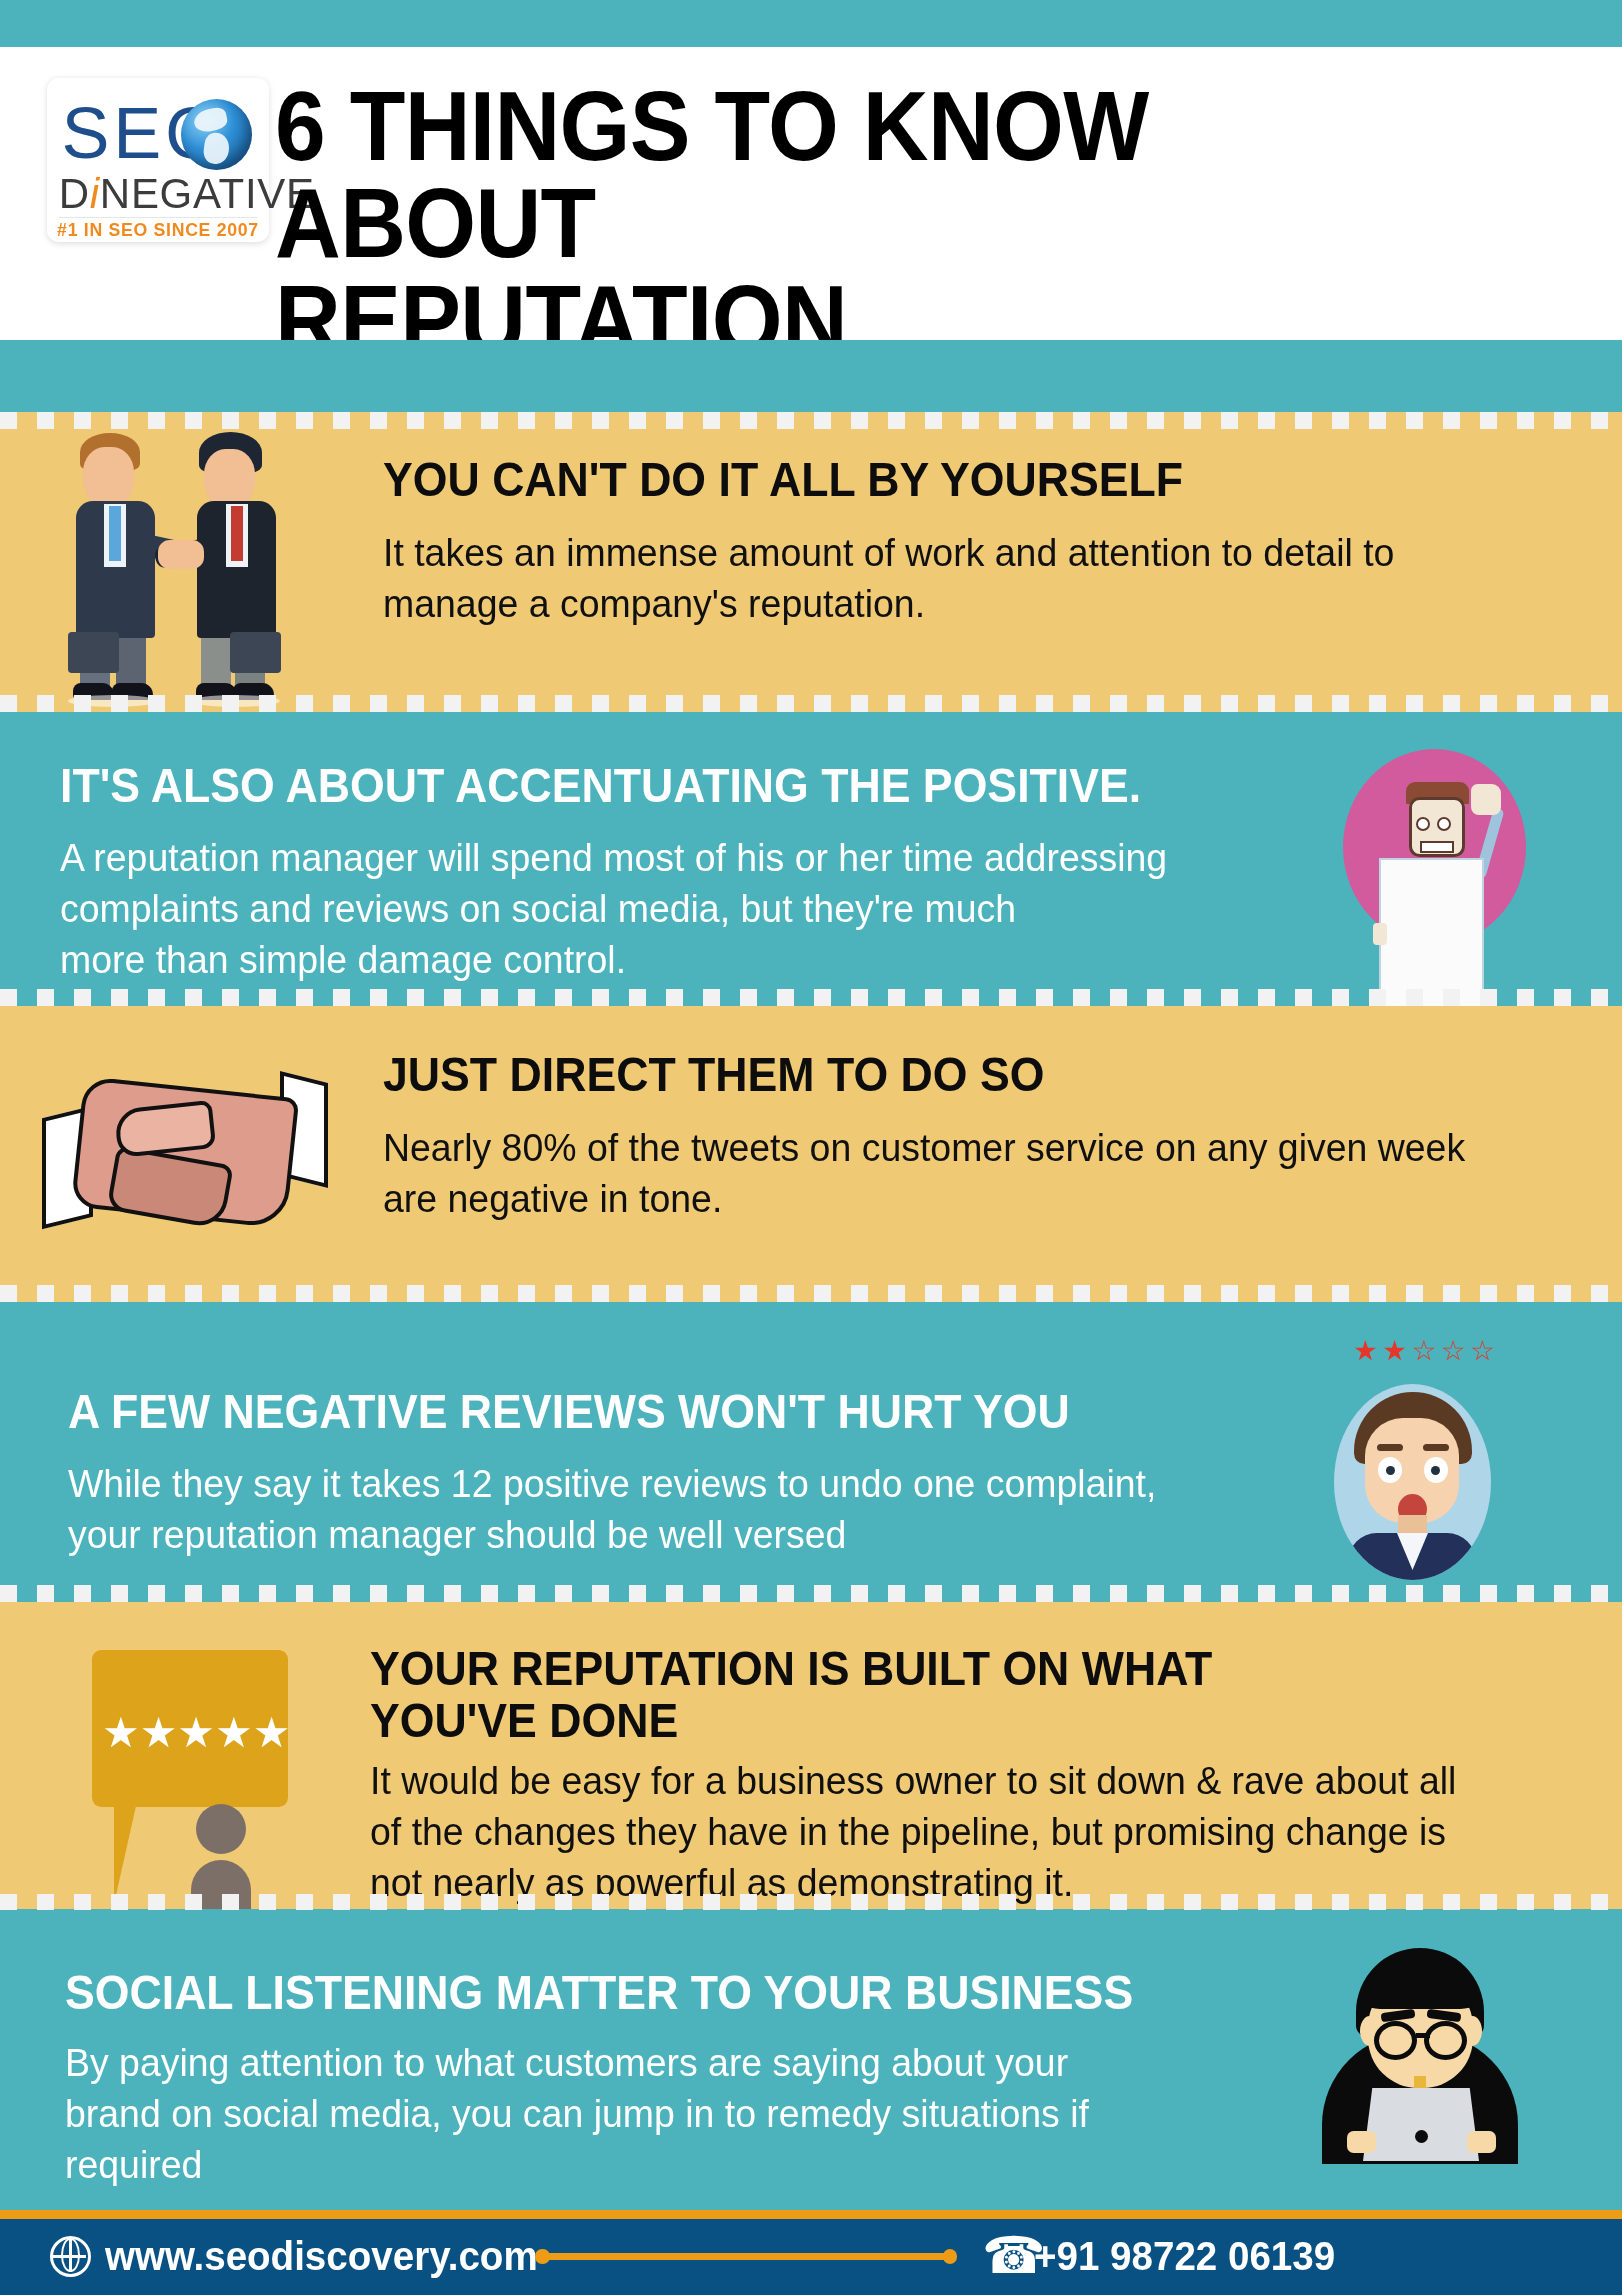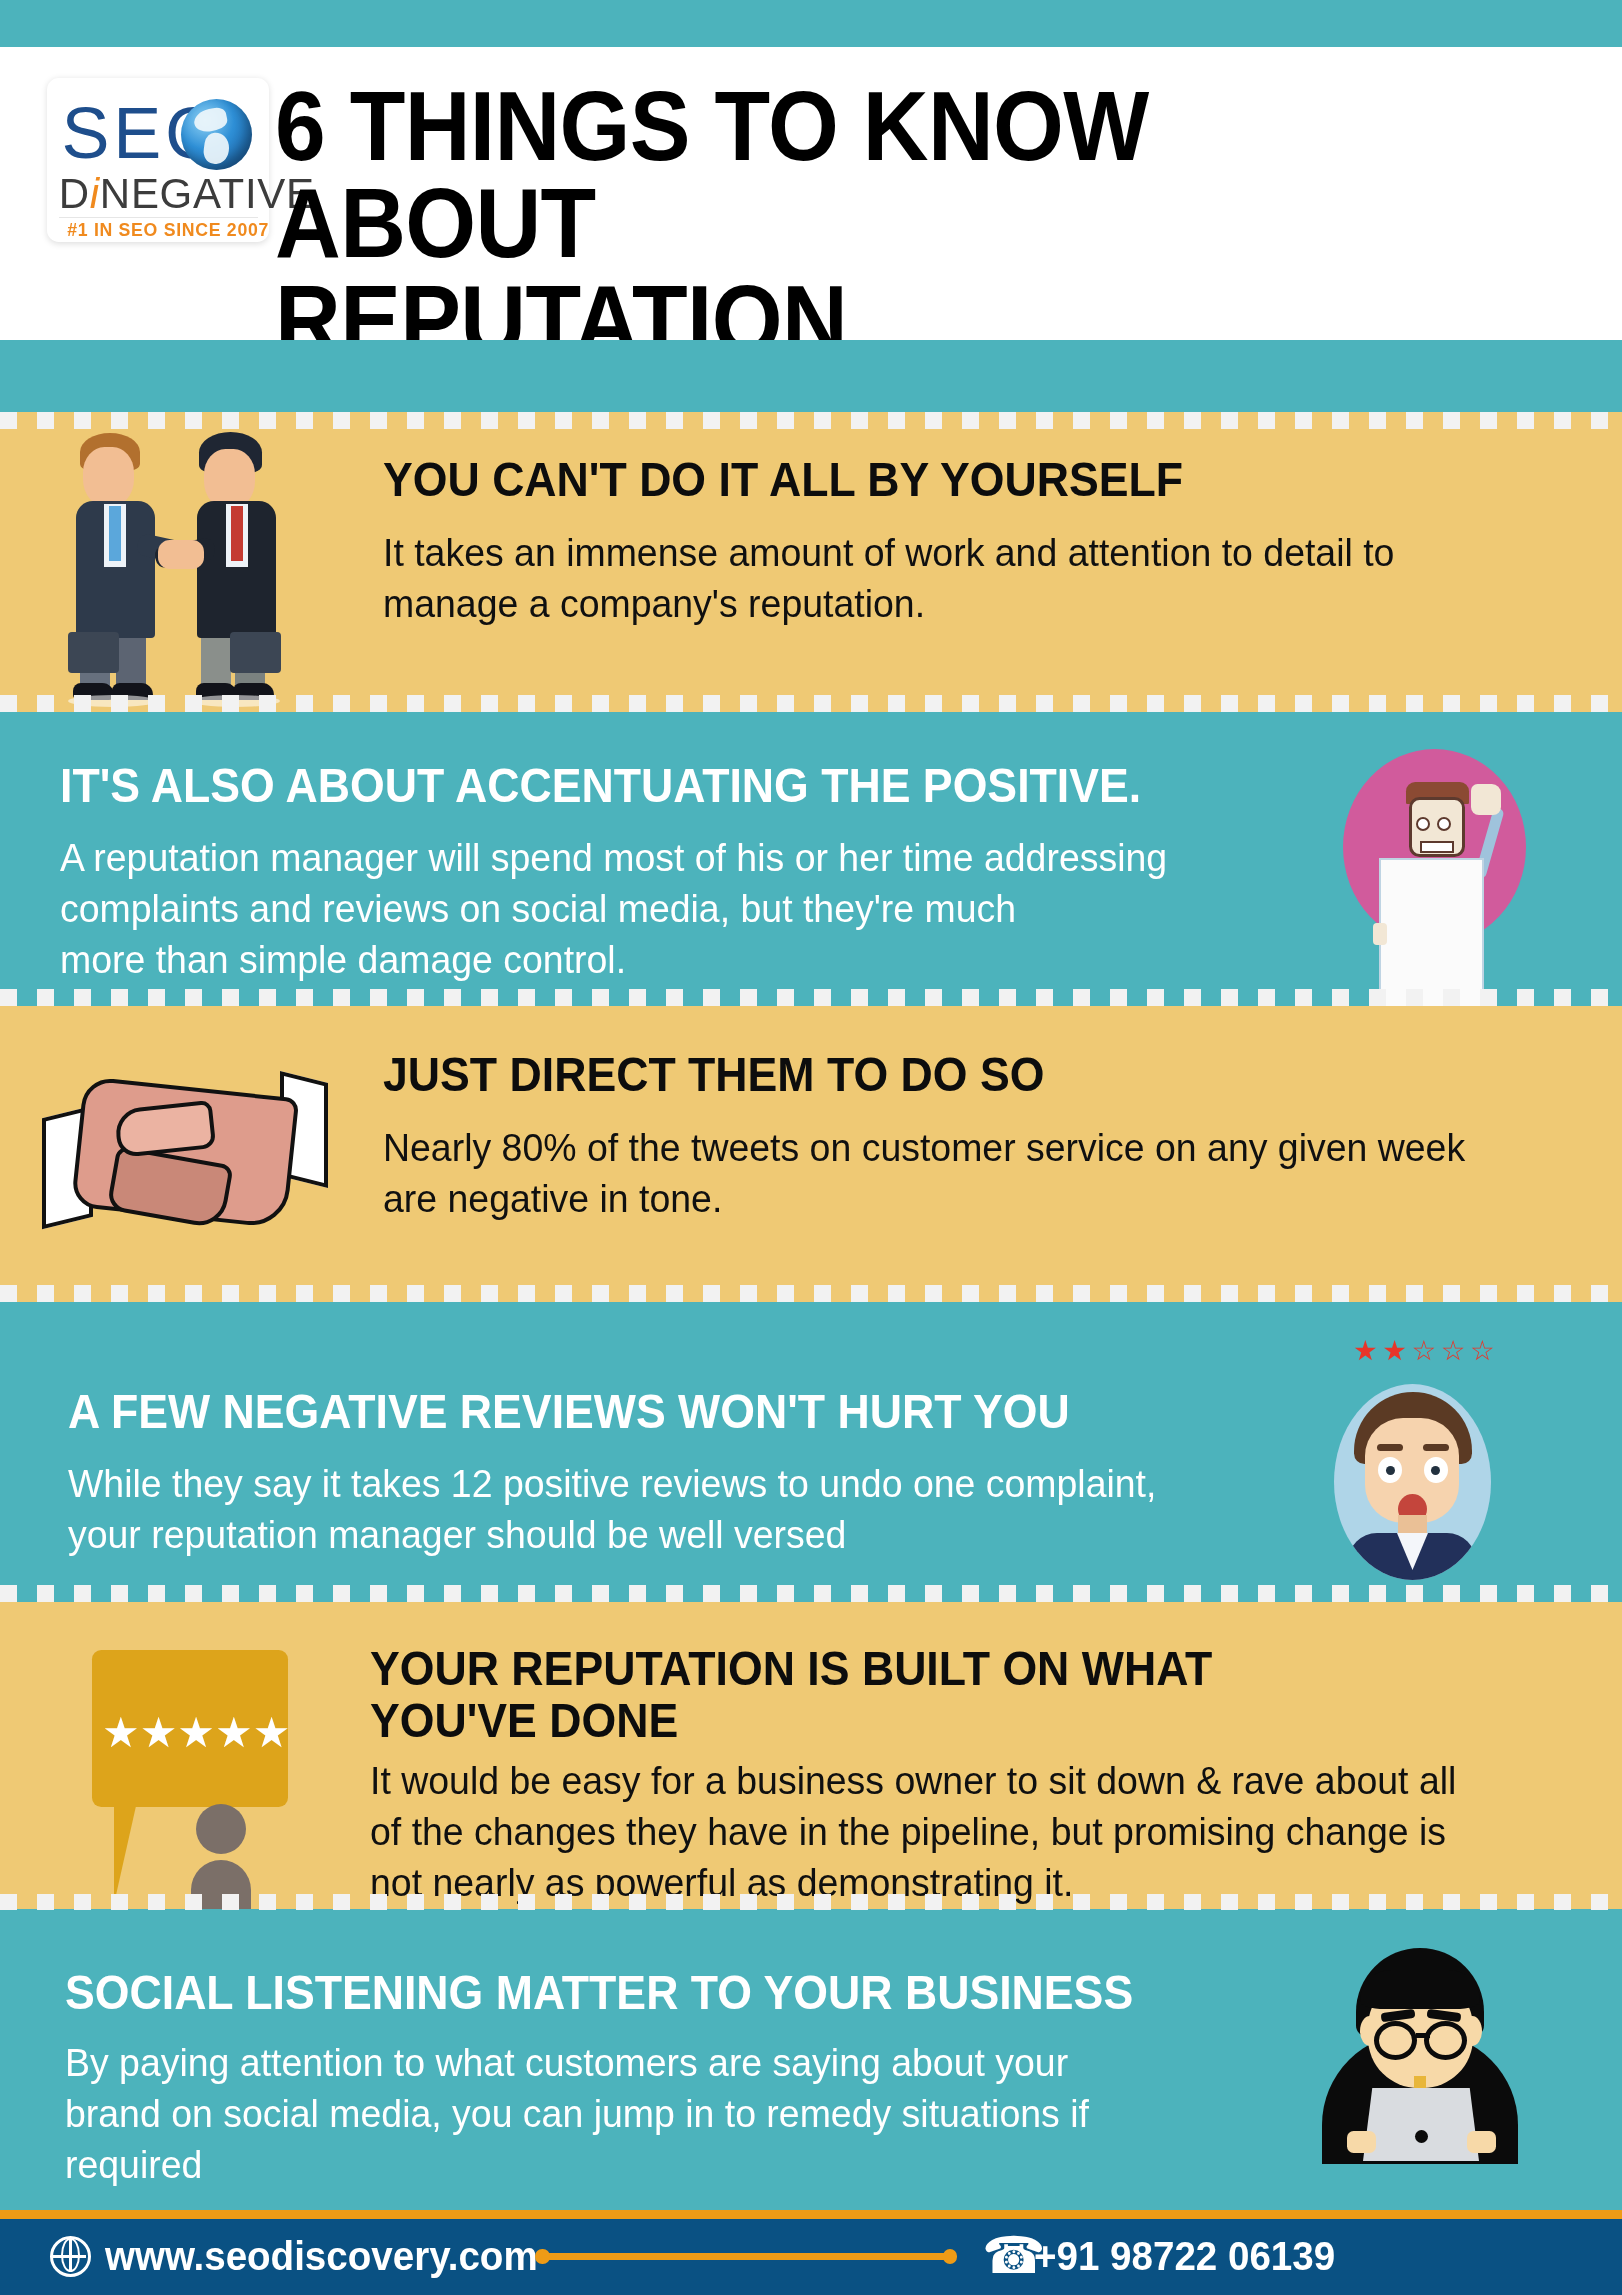--- a/index.html
+++ b/index.html
@@ -29,21 +29,21 @@
         box-shadow:inset -5.2px -6.5px 10.5px rgba(0,0,0,.28);}
   .globe:before{content:"";position:absolute;left:13px;top:10.5px;width:33px;height:22px;
         background:#eef6fb;border-radius:60% 40% 45% 55%;transform:rotate(-12deg);opacity:.92;}
   .globe:after{content:"";position:absolute;left:23.6px;top:34px;width:25px;height:31px;
         background:#eef6fb;border-radius:40% 55% 50% 45%;transform:rotate(8deg);opacity:.92;}
   .logo-disc{position:absolute;left:11.8px;top:94px;width:200px;
         font-size:42px;line-height:43px;letter-spacing:0.7px;color:#3c3c3c;
         font-family:"Liberation Sans", sans-serif;white-space:nowrap;}
   .logo-disc .i{color:#F08A1E;font-style:italic;}
   .logo-rule{position:absolute;left:11.8px;top:139px;width:199px;height:1.3px;background:#e6e6e6;}
-  .logo-tag{position:absolute;left:0;top:143px;width:222px;text-align:right;
+  .logo-tag{position:absolute;left:0;top:143px;width:222px;text-align:center;
         font-size:17.7px;line-height:19.6px;font-weight:bold;letter-spacing:0.7px;color:#F08A1E;}
 
   .title{position:absolute;left:275px;top:30px;width:1296px;
         font-size:99px;line-height:97px;font-weight:bold;color:#000;
         letter-spacing:-0.7px;
         transform:scaleX(.92);transform-origin:left top;}
 
   
   .band{position:absolute;left:0;width:1623px;overflow:hidden;}
   .band.teal{background:#4CB3BC;}

